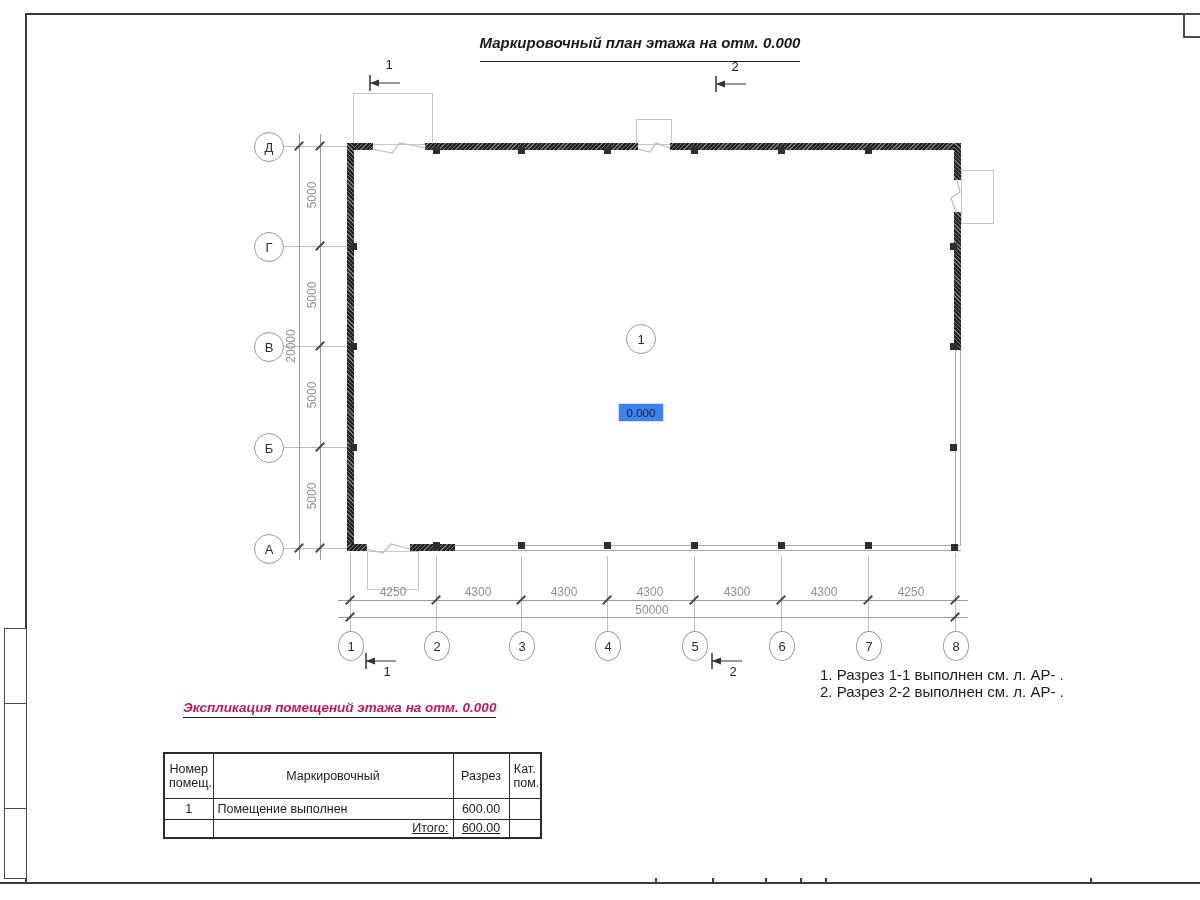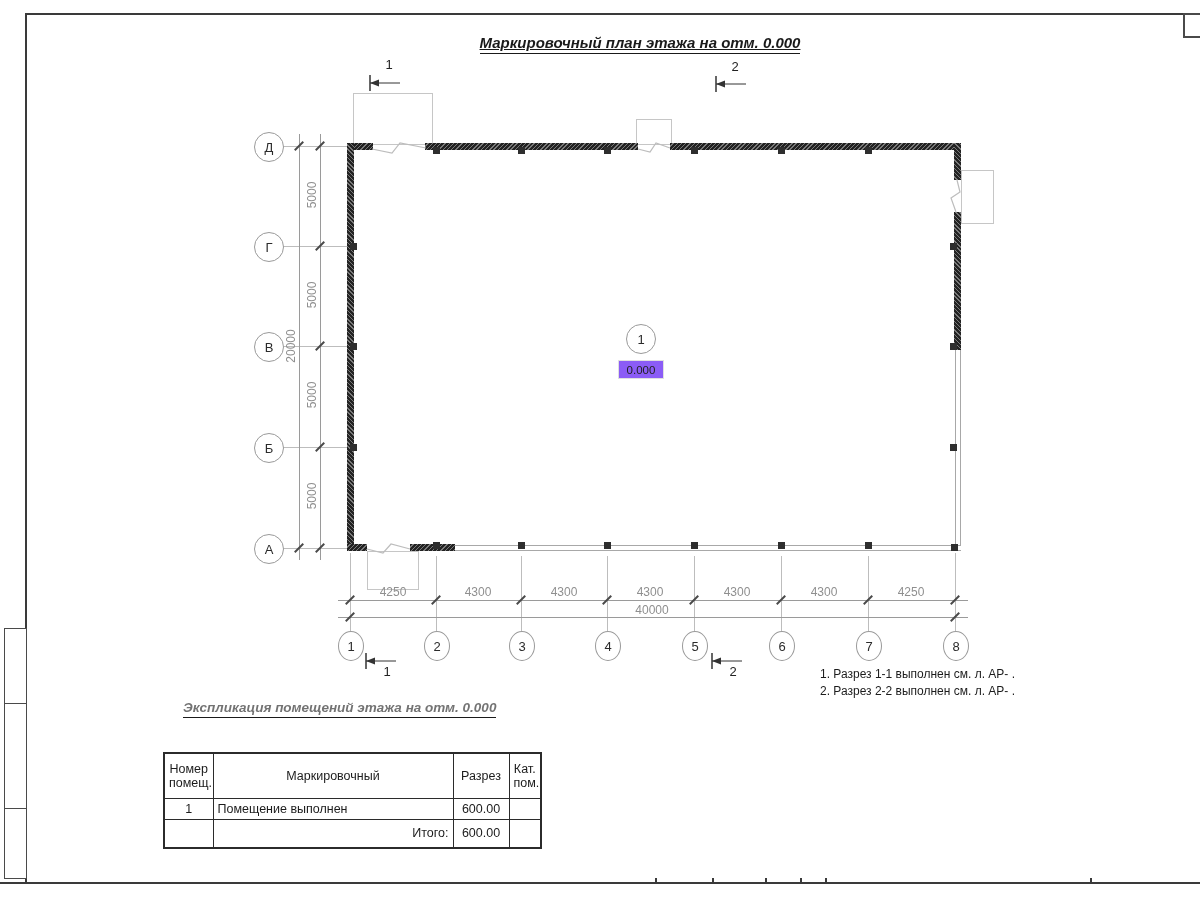--- a/index.html
+++ b/index.html
@@ -28,36 +28,36 @@
   .tick{position:absolute;width:12px;height:2px;background:#4a4a4a;transform:rotate(-45deg);}
   .dimtext{position:absolute;font-size:12px;color:#8f8f8f;text-align:center;}
   .dimtext-rot{transform:rotate(-90deg);}
   .bubble{position:absolute;border:1px solid #9a9a9a;border-radius:50%;background:#fff;
           display:flex;align-items:center;justify-content:center;
           font-size:13px;color:#2b2b2b;}
   .secnum{position:absolute;font-size:13px;color:#222;text-align:center;width:20px;}
   
   .sheet-title{position:absolute;font-style:italic;font-weight:bold;font-size:15px;
                color:#1a1a1a;text-align:center;}
-  .sheet-title span{display:inline-block;border-bottom:1.5px solid #1a1a1a;padding-bottom:2px;text-decoration:underline;}
-  .expl-title{position:absolute;font-style:italic;font-weight:bold;font-size:13.5px;color:#737373;}
+  .sheet-title span{display:inline-block;border-bottom:1.5px solid #1a1a1a;padding-bottom:10px;}
+  .expl-title{position:absolute;font-style:italic;font-weight:bold;font-size:13.5px;color:#be185d;}
   .expl-title span{display:inline-block;border-bottom:1.5px solid #1a1a1a;padding-bottom:2px;}
-  .notes{position:absolute;font-size:12px;line-height:17px;color:#1c1c1c;}
+  .notes{position:absolute;font-size:15px;line-height:17px;color:#1c1c1c;}
   
   .expl-table{position:absolute;border-collapse:collapse;table-layout:fixed;
               font-size:12.5px;color:#1c1c1c;background:#fff;}
   .expl-table td,.expl-table th{border:1px solid #2b2b2b;padding:1px 4px;
               font-weight:normal;overflow:hidden;}
   .expl-table{border:2px solid #2b2b2b;}
   .expl-table th{text-align:center;vertical-align:middle;line-height:14px;}
   .c-center{text-align:center;}
   .c-left{text-align:left;}
   .c-right{text-align:right;}
-  .room-elev{position:absolute;border:1px solid #e0e0e0;background:#8b5cf6;
-             font-size:11.5px;color:#222;display:flex;align-items:center;justify-content:center;}
+  .room-elev{position:absolute;border:1px solid #e0e0e0;background:#3b82f6;
+             font-size:11.5px;color:#222;display:flex;align-items:center;justify-content:center;margin-top:43px;}
 </style>
 </head>
 <body>
 
 <div class="abs" style="left:0;top:0;width:1200px;height:900px;">
 
   <div class="frame-line" style="left:26px;top:13px;width:1174px;height:2px;"></div>
   <div class="frame-line" style="left:25px;top:13px;width:2px;height:871px;"></div>
   <div class="frame-line" style="left:0;top:882px;width:1200px;height:2px;"></div>
   <div class="stamp-box" style="left:1183px;top:13px;width:16px;height:21px;border-width:2px;"></div>
@@ -205,21 +205,21 @@
   <div class="tick" style="left:949px;top:599px;"></div>
   <div class="tick" style="left:344px;top:616px;"></div>
   <div class="tick" style="left:949px;top:616px;"></div>
   <div class="dimtext" style="left:363px;top:585px;width:60px;">4250</div>
   <div class="dimtext" style="left:448px;top:585px;width:60px;">4300</div>
   <div class="dimtext" style="left:534px;top:585px;width:60px;">4300</div>
   <div class="dimtext" style="left:620px;top:585px;width:60px;">4300</div>
   <div class="dimtext" style="left:707px;top:585px;width:60px;">4300</div>
   <div class="dimtext" style="left:794px;top:585px;width:60px;">4300</div>
   <div class="dimtext" style="left:881px;top:585px;width:60px;">4250</div>
-  <div class="dimtext" style="left:622px;top:603px;width:60px;">40000</div>
+  <div class="dimtext" style="left:622px;top:603px;width:60px;">50000</div>
 
   <div class="bubble" style="left:338px;top:631px;width:24px;height:28px;">
       <span>1</span>
     </div>
   <div class="bubble" style="left:424px;top:631px;width:24px;height:28px;">
       <span>2</span>
     </div>
   <div class="bubble" style="left:509px;top:631px;width:24px;height:28px;">
       <span>3</span>
     </div>
@@ -274,21 +274,21 @@
       <th>Маркировочный</th>
       <th>Разрез</th>
       <th>Кат. пом.</th>
     </tr>
     <tr style="height:21px;">
       <td class="c-center">1</td>
       <td class="c-left">Помещение выполнен</td>
       <td class="c-center">600.00</td>
       <td class="c-center"></td>
     </tr>
-    <tr style="height:29px;">
+    <tr style="height:19px;text-decoration:underline;">
       <td></td>
       <td class="c-right">Итого:</td>
       <td class="c-center">600.00</td>
       <td></td>
     </tr>
   </tbody>
     </table>
 
 </div>
 

